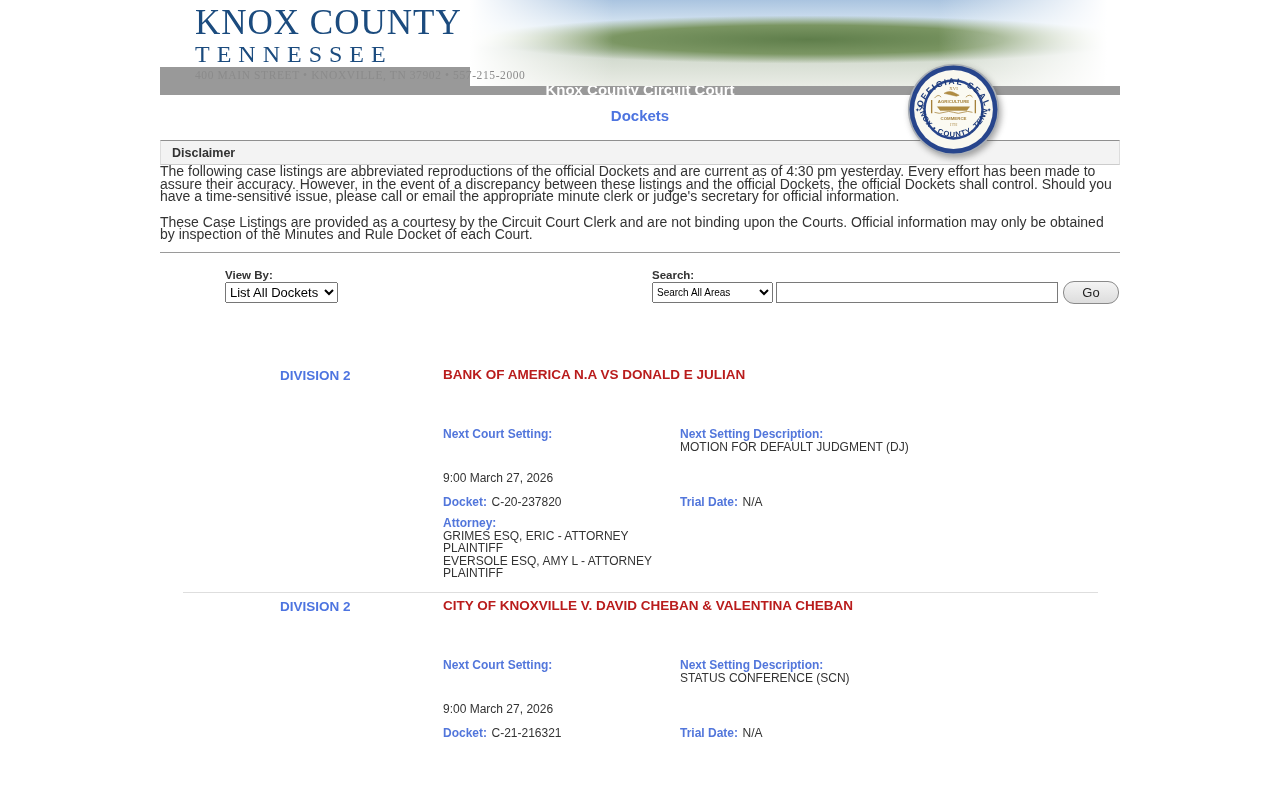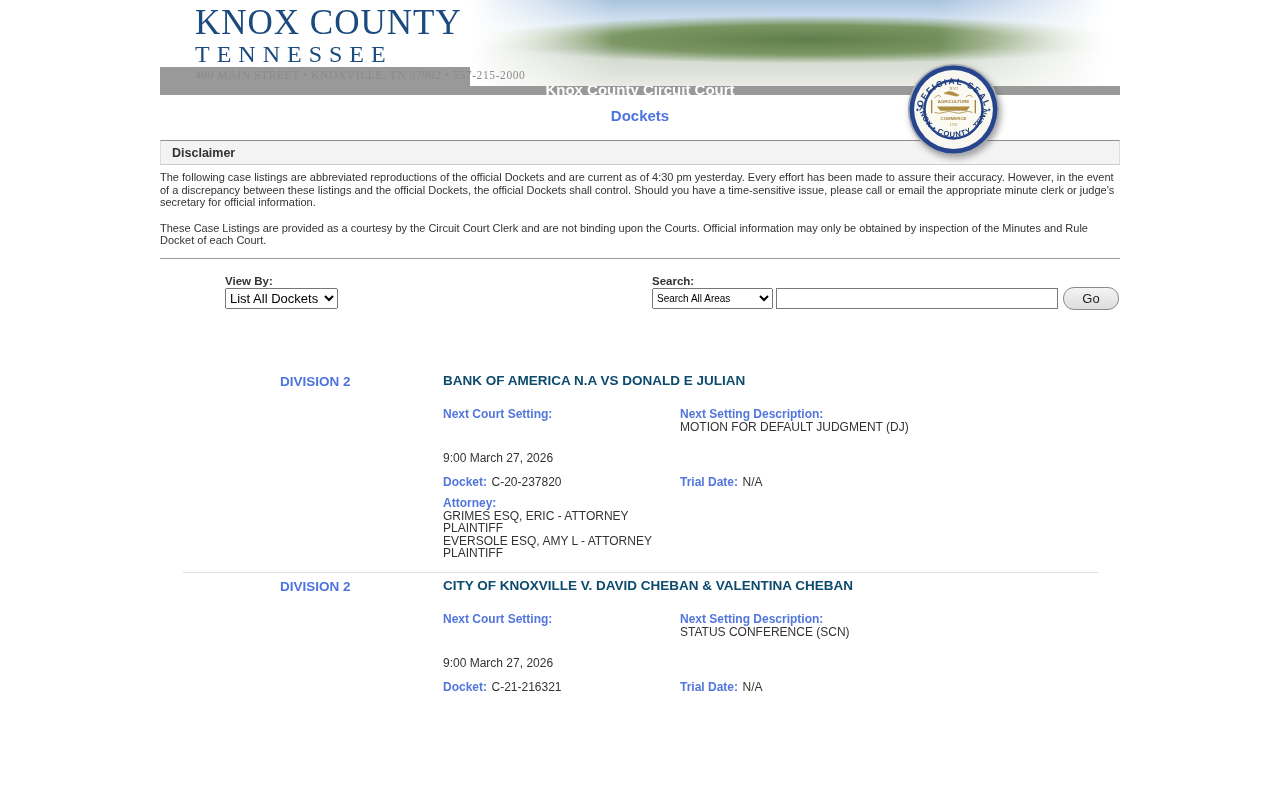--- a/index.html
+++ b/index.html
@@ -30,21 +30,21 @@
 
   
   .dockets-link-wrap { text-align: center; margin-top: 12px; height: 16px; }
   .dockets-link { color: #4d74e0; font-size: 15px; font-weight: bold; text-decoration: none; cursor: pointer; }
 
   
   .disclaimer-bar { margin-top: 17px; background: #f3f3f3; border-top: 1px solid #8f8f8f;
     border-bottom: 1px solid #cccccc; border-left: 1px solid #dddddd; border-right: 1px solid #dddddd;
     padding: 2px 11px 3px 11px; }
   .disclaimer-heading { font-size: 12.5px; font-weight: bold; color: #333333; }
-  .disclaimer-text { margin-top: 6px; color: #333333; font-size: 11px; line-height: 12.5px; }
+  .disclaimer-text { margin-top: 0; color: #333333; font-size: 14px; line-height: 12.5px; }
   .disclaimer-text p + p { margin-top: 13px; }
   .rule { border: none; border-top: 1px solid #9a9a9a; margin-top: 11px; }
 
   
   .controls { position: relative; height: 70px; font-size: 11.5px; }
   .ctl-label { position: absolute; font-weight: bold; color: #333333; }
   .viewby-label { left: 65px; top: 16px; text-align: center; }
   .search-label { left: 492px; top: 16px; }
   .viewby-select { position: absolute; left: 65px; top: 29px; width: 113px; height: 21px; font-size: 13px; }
   .search-select { position: absolute; left: 492px; top: 29px; width: 121px; height: 21px; font-size: 10px; }
@@ -52,22 +52,22 @@
     border: 1px solid #7a7a7a; font-size: 13px; padding: 0 4px; }
   .go-button { position: absolute; left: 903px; top: 28px; width: 56px; height: 23px;
     font-size: 13px; color: #222; background: linear-gradient(#f4f4f4, #dddddd);
     border: 1px solid #8a8a8a; border-radius: 11px; cursor: pointer; }
 
   
   .docket-list { margin-top: 45px; }
   .entry { position: relative; padding-left: 283px; }
   .division { position: absolute; left: 120px; top: 0; color: #4d74e0; font-size: 13.5px;
     font-weight: bold; text-decoration: none; cursor: pointer; }
-  .case-title { font-size: 13.5px; font-weight: bold; color: #0c4a6e; line-height: 14px; }
-  .entry-grid { margin-top: 20px; display: grid; grid-template-columns: 237px 1fr; }
+  .case-title { font-size: 13.5px; font-weight: bold; color: #b91c1c; line-height: 14px; }
+  .entry-grid { margin-top: 46px; display: grid; grid-template-columns: 237px 1fr; }
   .lbl { color: #5276db; font-weight: bold; font-size: 12px; line-height: 13px; }
   .val { color: #333333; font-size: 12px; line-height: 13px; }
   .time-val { margin-top: 31px; }
   .docket-row { margin-top: 7px; }
   .attorney-lbl { margin-top: 7px; }
   .attorney-name { line-height: 12.5px; }
   .trial-row { margin-top: 38px; }
   .entry-divider { border: none; border-top: 1px solid #dedede; margin: 12px 22px 6px 23px; }
 </style>
 </head>

